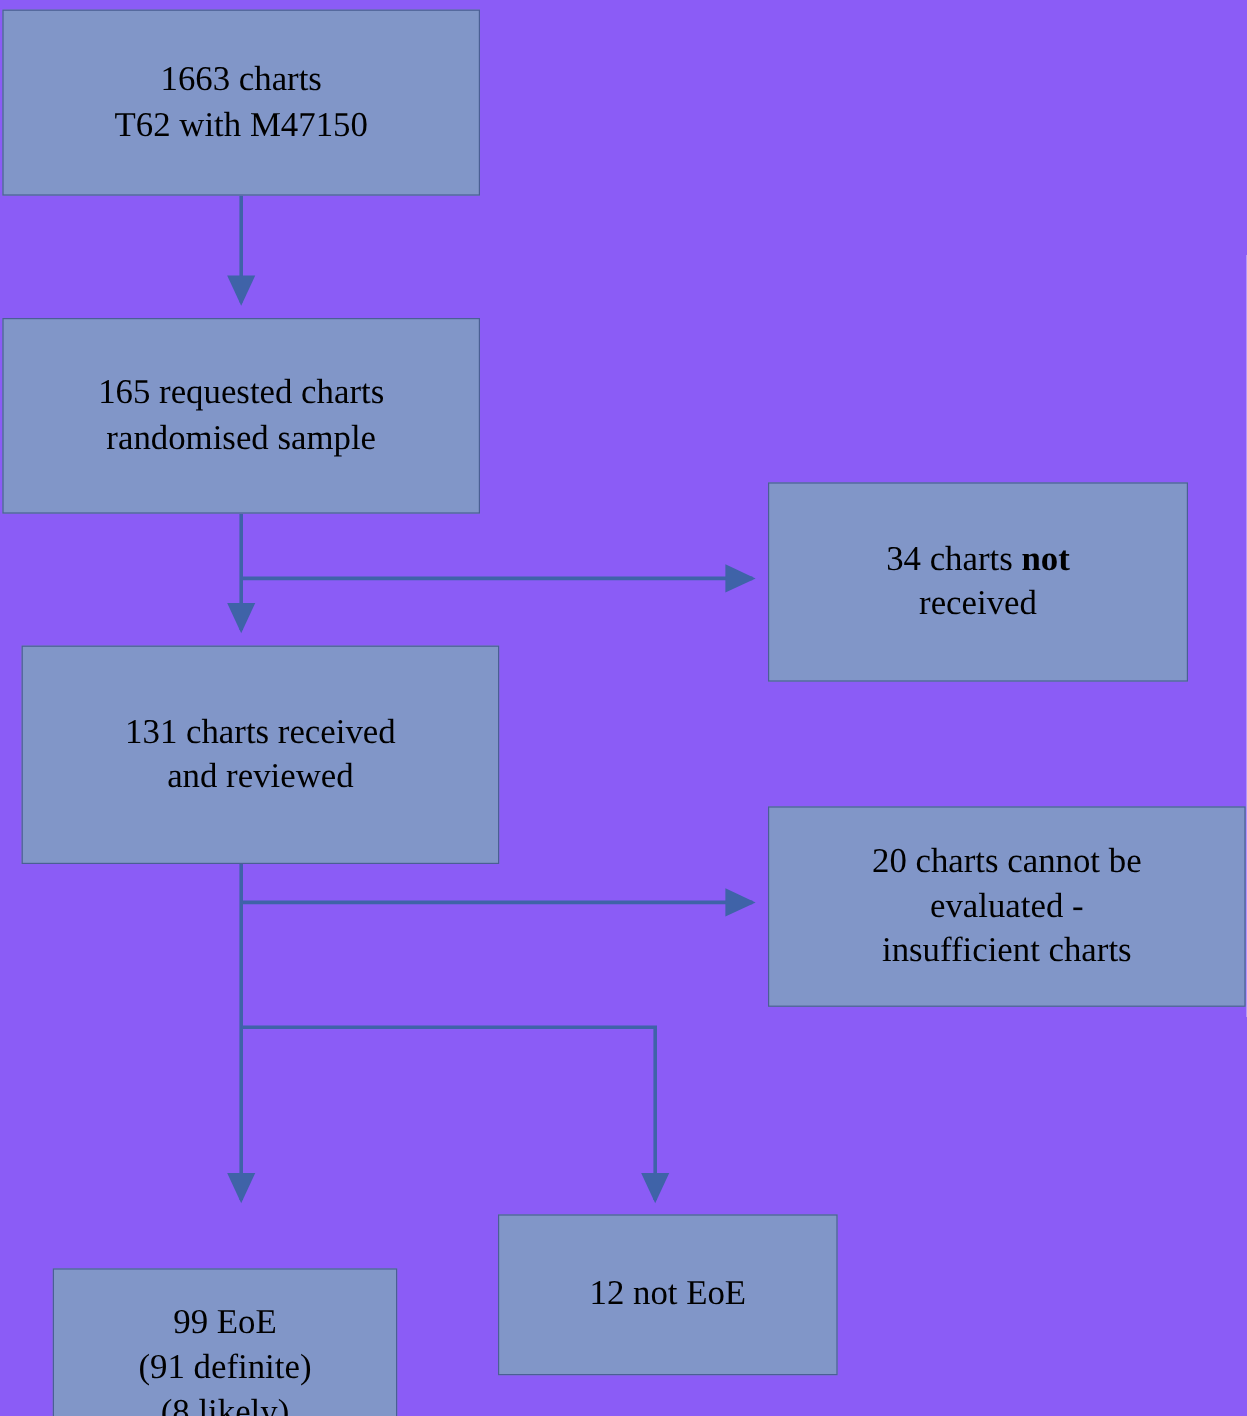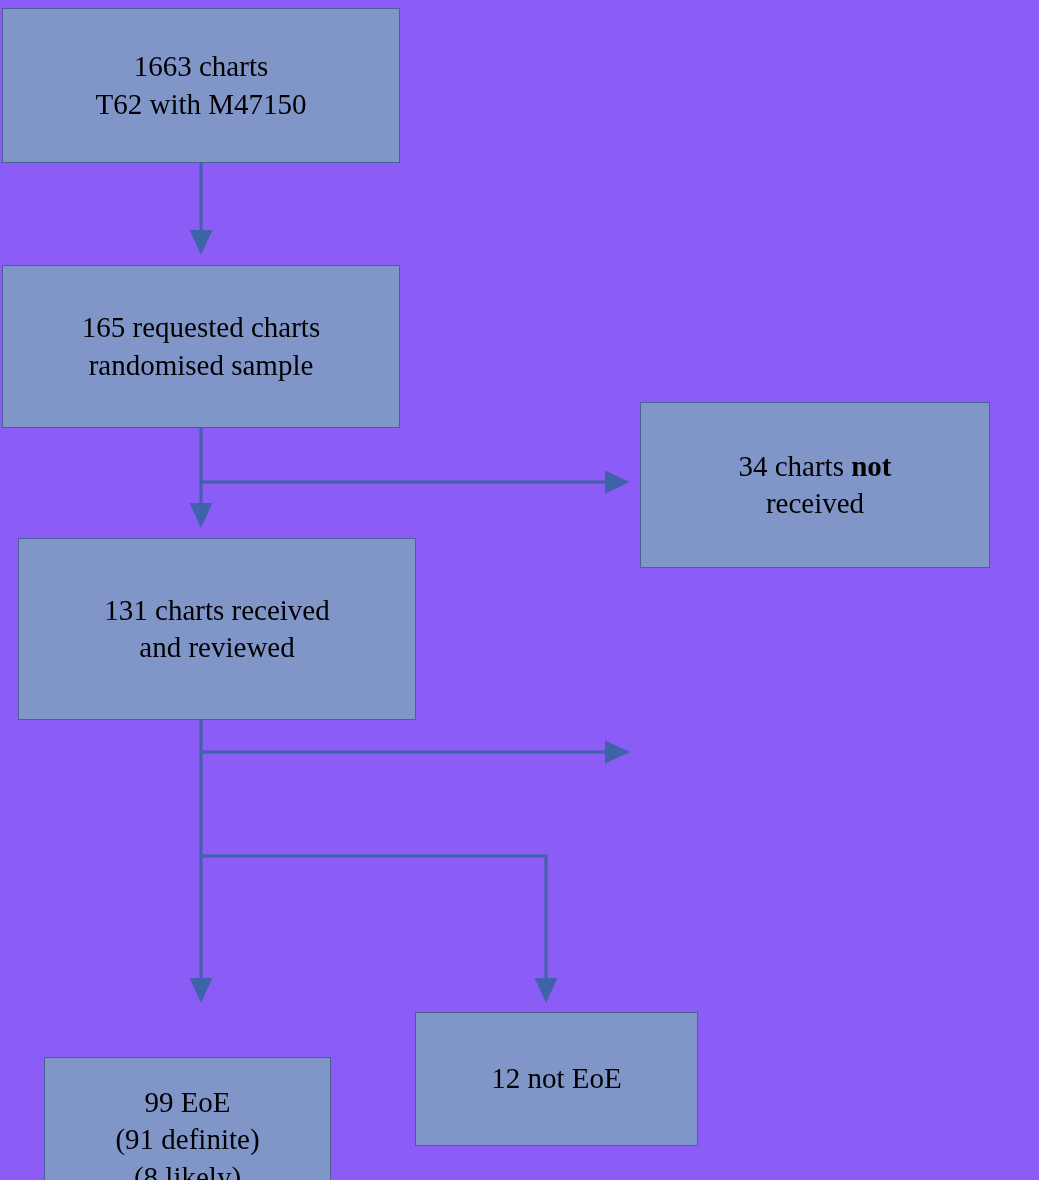--- a/index.html
+++ b/index.html
@@ -99,20 +99,25 @@
   <div class="node" style="left:640px; top:402px; width:350px; height:166px;">
     <span class="txt"><span>34 charts </span><span class="bold-inline">not</span><span>
 received</span></span>
   </div>
 
   <div class="node" style="left:2px; top:538px; width:398px; height:182px;margin-left:16px;">
     <span class="txt">131 charts received
 and reviewed</span>
   </div>
 
+  <div class="node" style="left:640px; top:672px; width:398px; height:167px;">
+    <span class="txt">20 charts cannot be
+evaluated -
+insufficient charts</span>
+  </div>
 
   <div class="node" style="left:44px; top:1012px; width:287px; height:166px;margin-top:45px;">
     <span class="txt">99 EoE
 (91 definite)
 (8 likely)</span>
   </div>
 
   <div class="node" style="left:415px; top:1012px; width:283px; height:134px;">
     <span class="txt">12 not EoE</span>
   </div>

